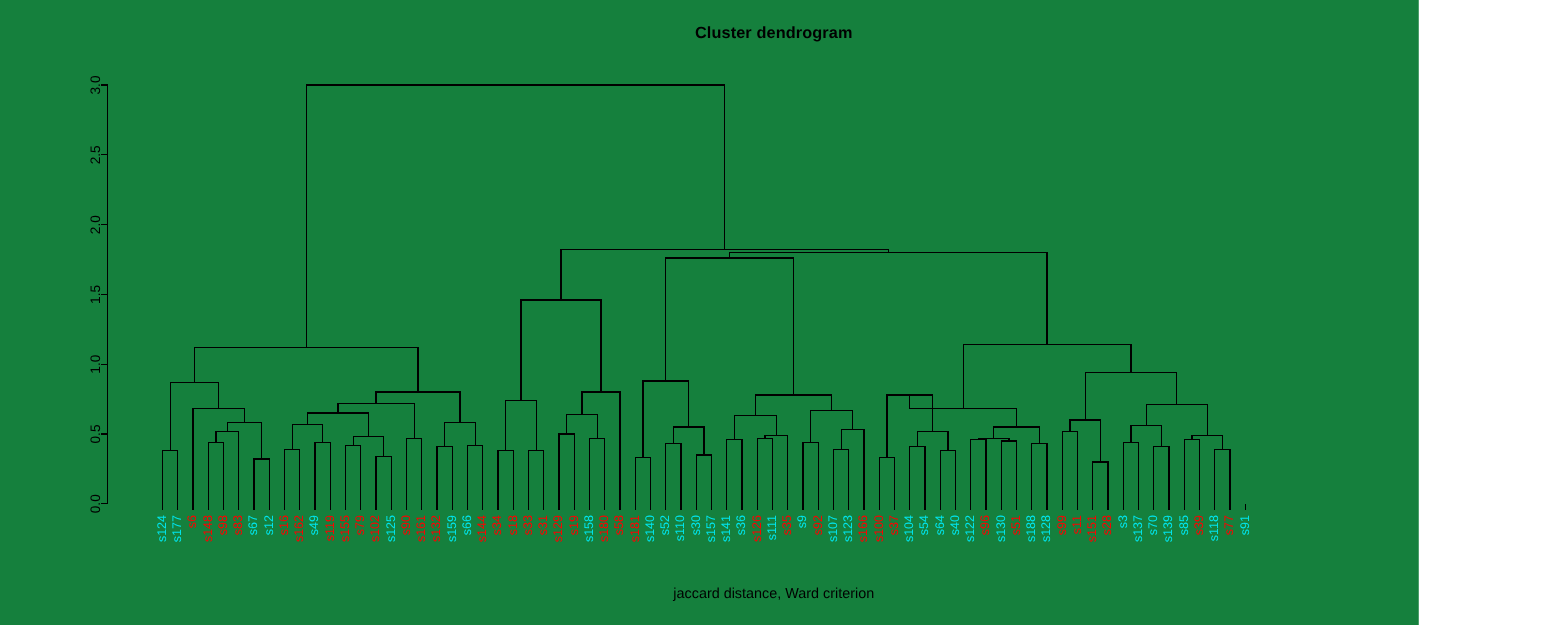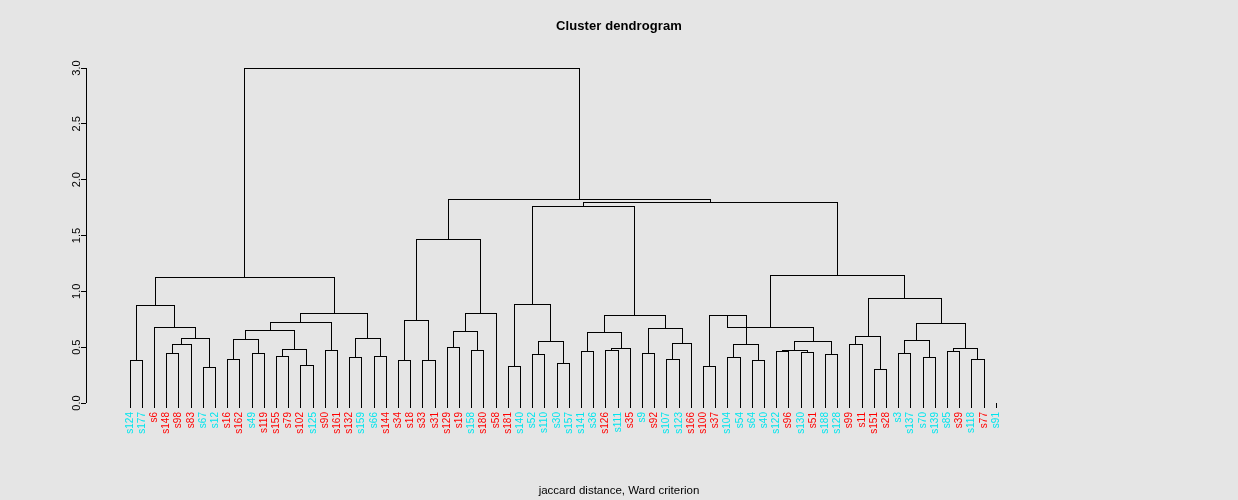--- a/index.html
+++ b/index.html
@@ -8,39 +8,39 @@
     background: #ffffff;
   }
   body {
     width: 1238px;
     height: 500px;
     font-family: "Liberation Sans", sans-serif;
     overflow: hidden;
   }
   #plot-root {
     position: relative;
-    width: 1238px;
+    width: 1135px;
     height: 500px;
-    background: #e5e5e5;
+    background: #15803d;
   }
   #chart-title {
     position: absolute;
     left: 0;
     top: 18px;
     width: 1238px;
     text-align: center;
     font-size: 13px;
     font-weight: bold;
     color: #000000;
     letter-spacing: 0.1px;
   }
   #x-axis-title {
     position: absolute;
     left: 0;
-    top: 484px;
+    top: 469px;
     width: 1238px;
     text-align: center;
     font-size: 11.5px;
     color: #000000;
   }
   svg#dendro {
     position: absolute;
     left: 0;
     top: 0;
     width: 1238px;

